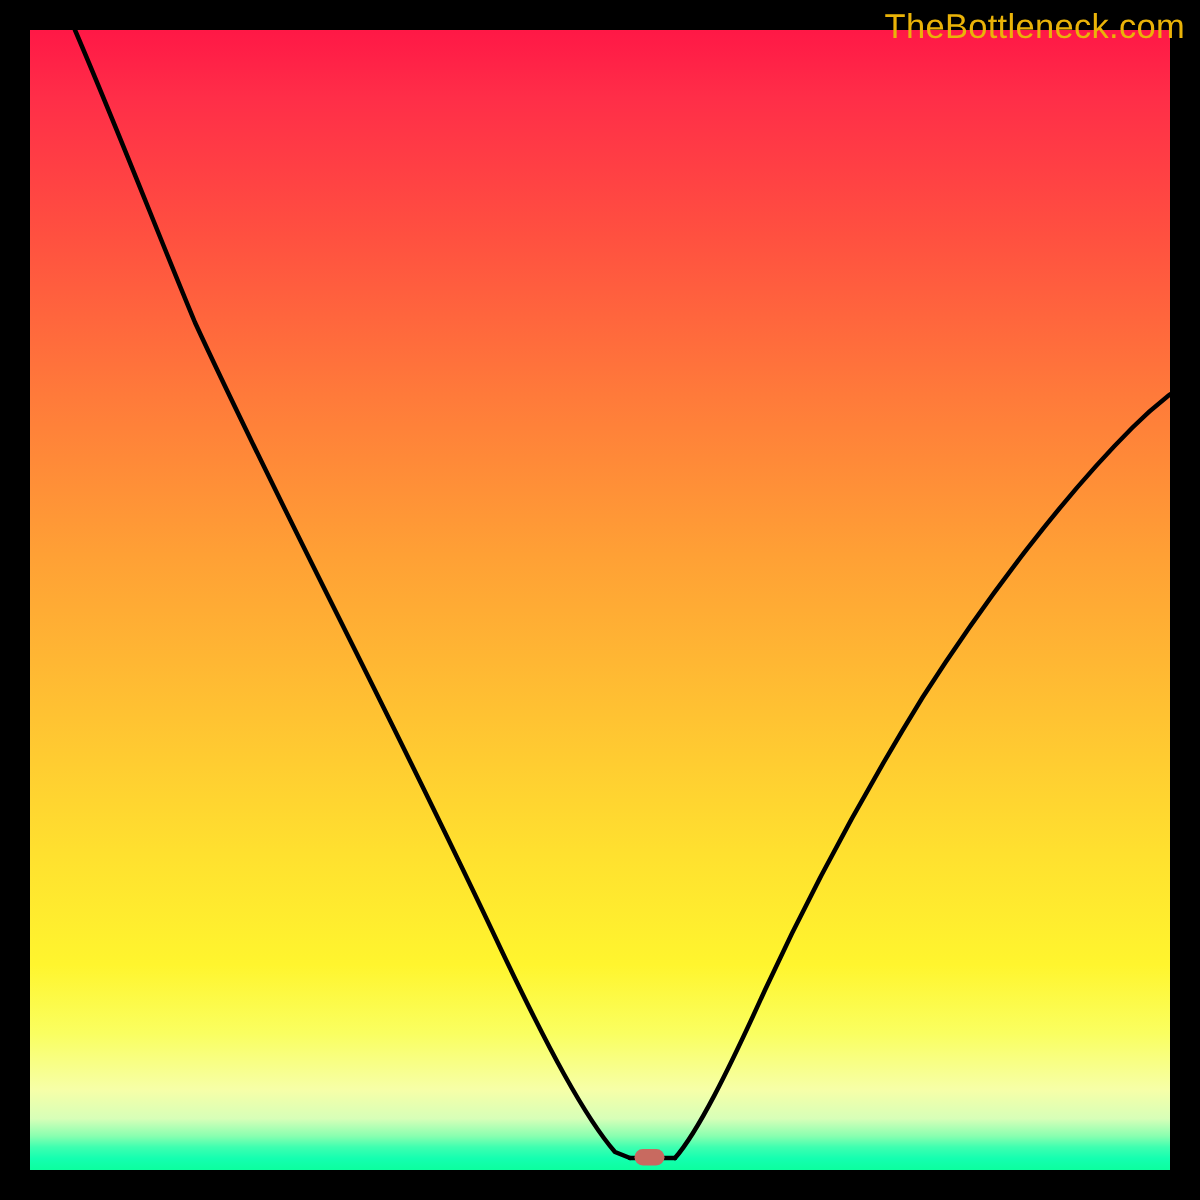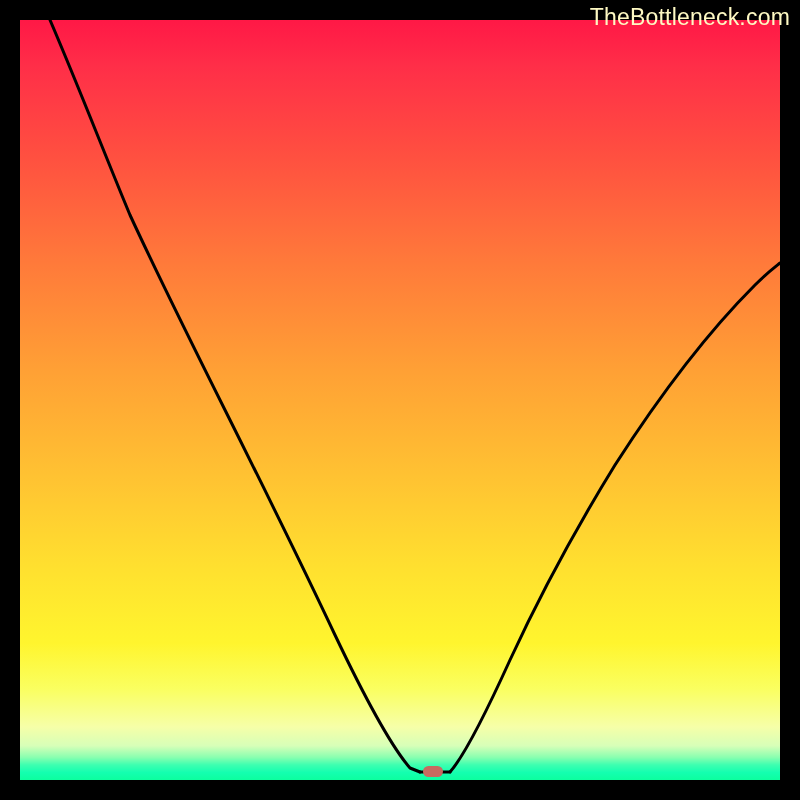--- a/index.html
+++ b/index.html
@@ -14,21 +14,21 @@
   .wrap {
     position: relative;
     width: 800px;
     height: 800px;
     background: #000;
   }
   .watermark {
     position: absolute;
     top: 4px;
     right: 10px;
-    color: #fef9c3;
+    color: #eab308;
     font-size: 23px;
     font-weight: 400;
     letter-spacing: 0.2px;
     z-index: 5;
   }
   .plot {
     position: absolute;
     left: 20px;
     top: 20px;
     width: 760px;

